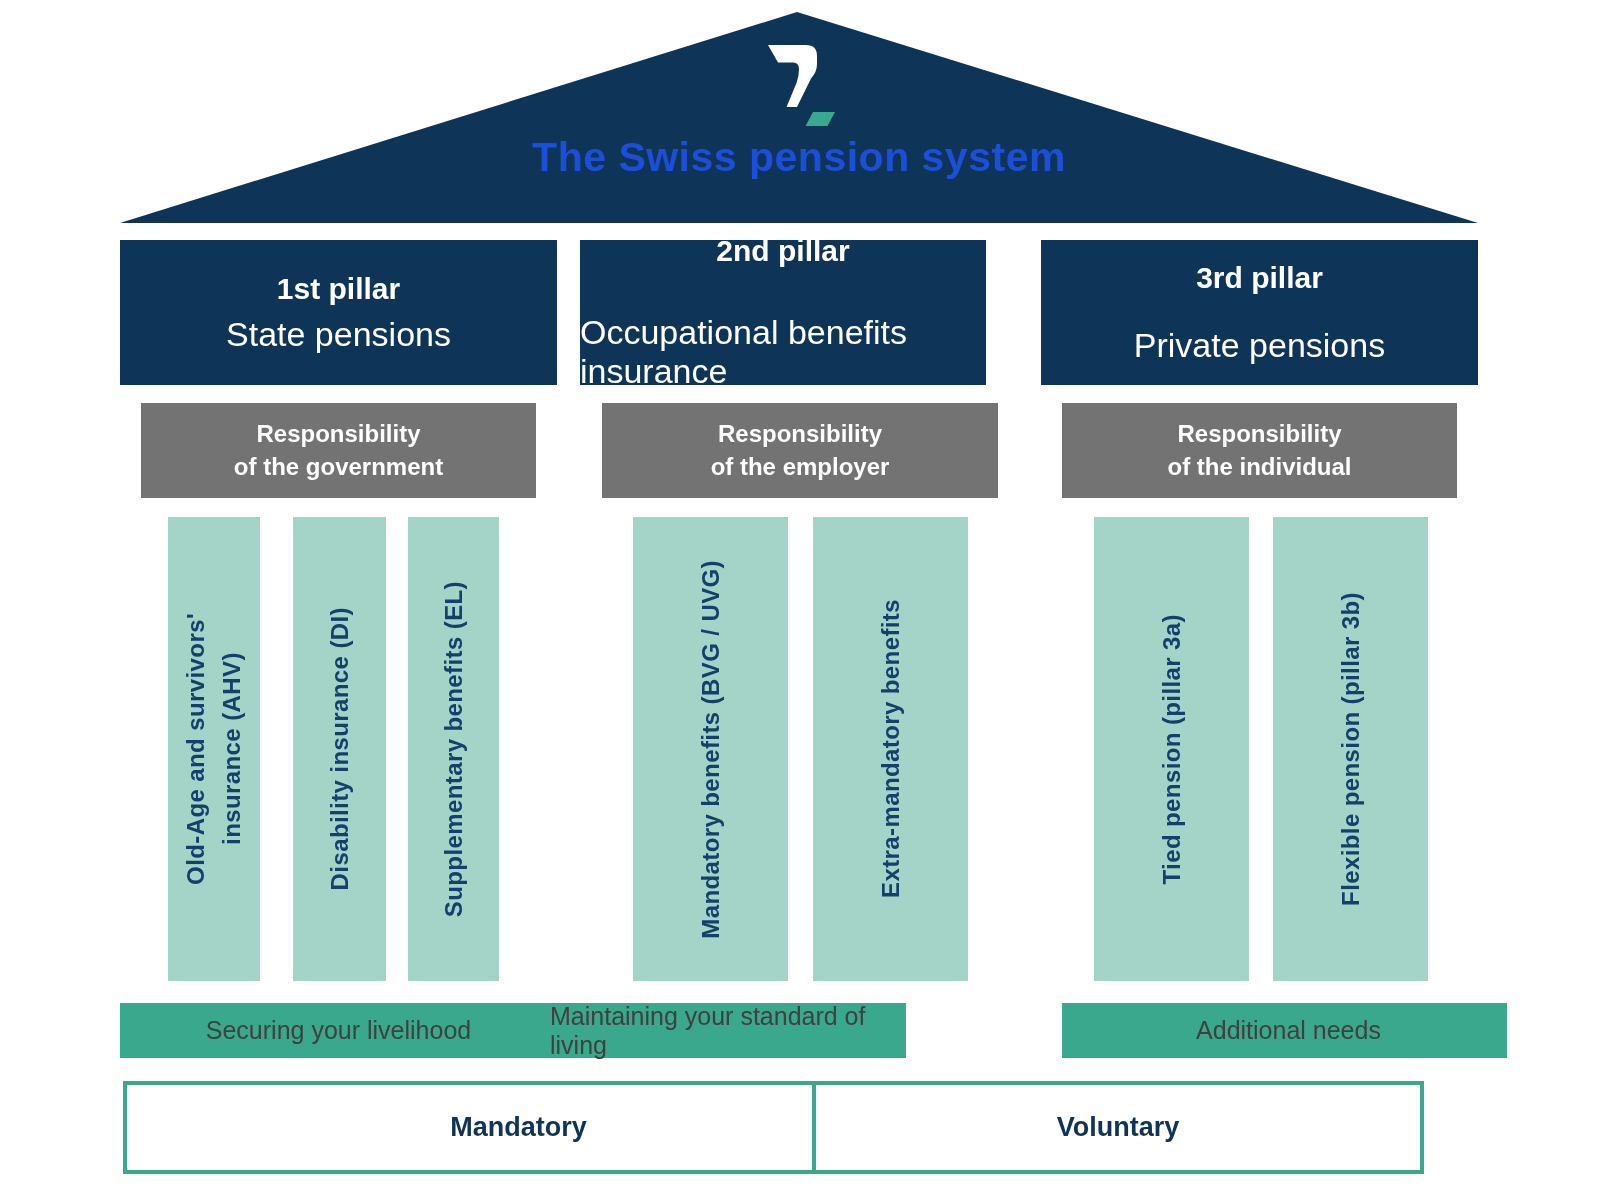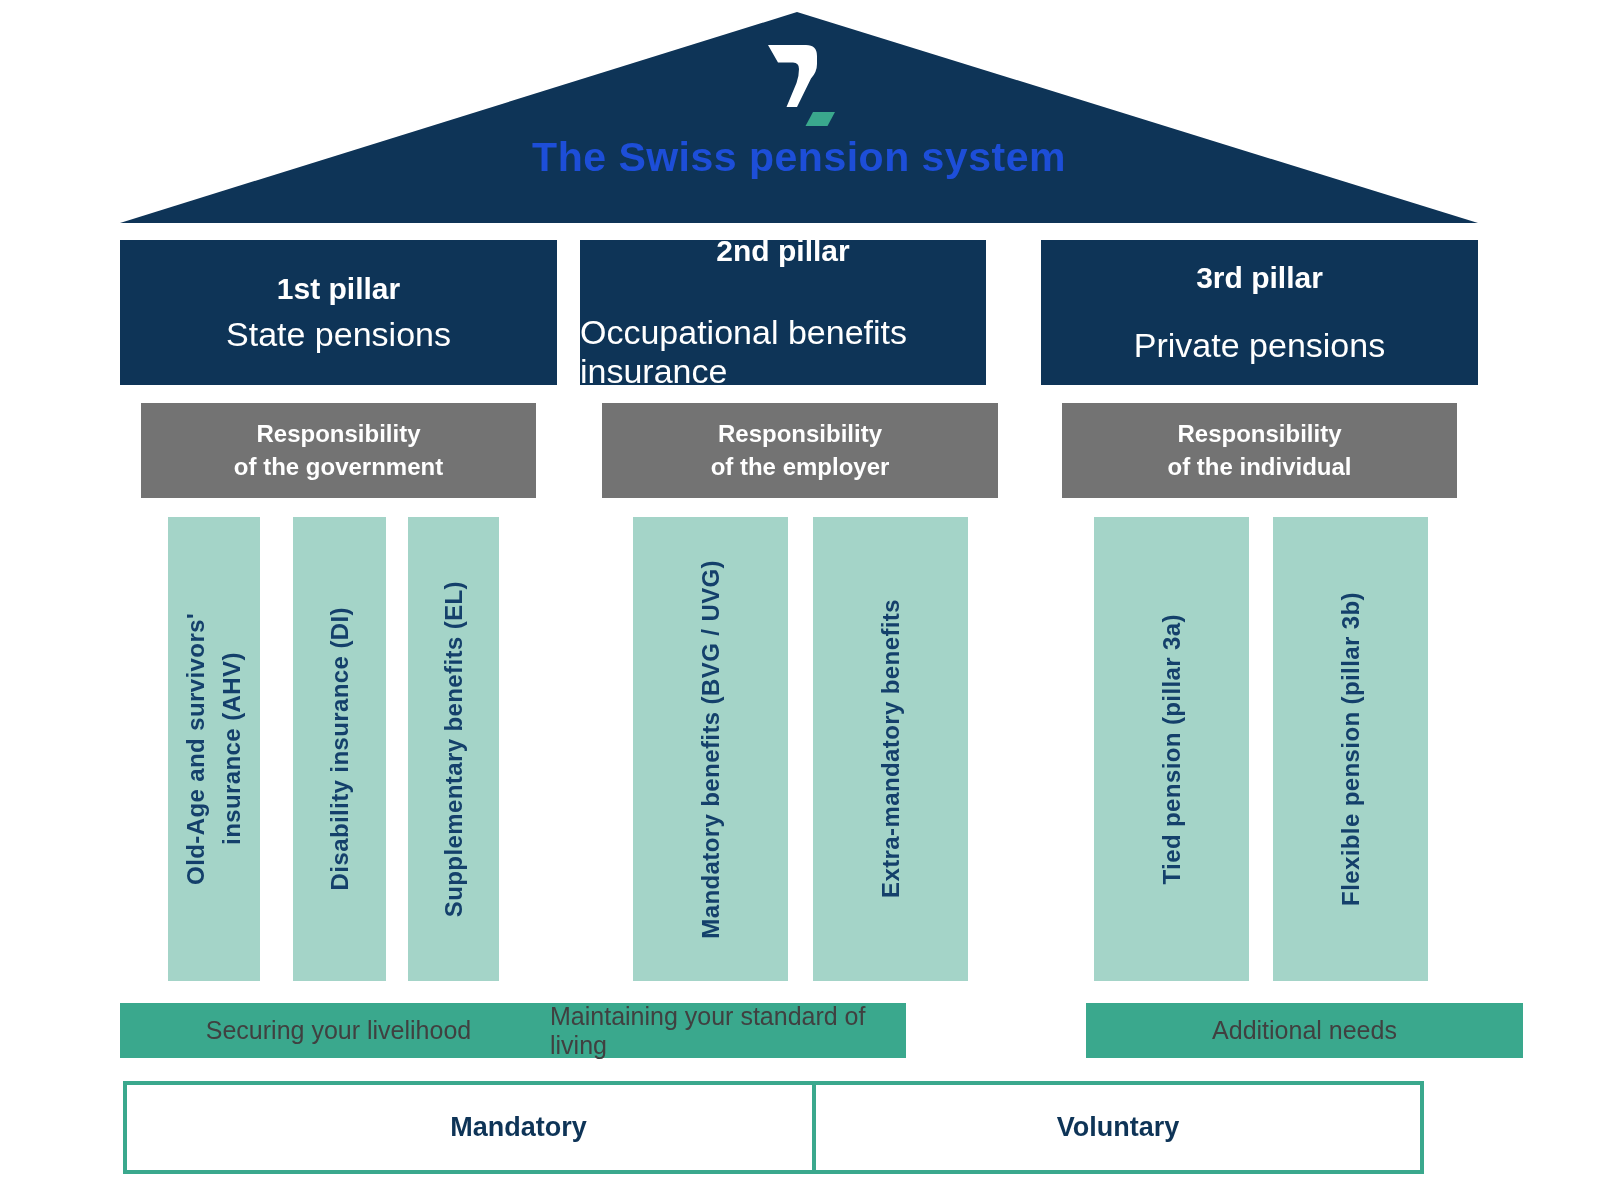--- a/index.html
+++ b/index.html
@@ -113,18 +113,18 @@
   <div class="resp-bar" style="left:1062px;width:395px;">Responsibility
 of the individual</div>
 
   <div class="column" style="left:1094px;width:155px;">
     <div class="vtext">Tied pension (pillar 3a)</div>
   </div>
   <div class="column" style="left:1273px;width:155px;">
     <div class="vtext">Flexible pension (pillar 3b)</div>
   </div>
 
-  <div class="goal-bar" style="left:1086px;width:437px;">Additional needs</div>
+  <div class="goal-bar" style="left:1062px;width:437px;padding-left:8px;">Additional needs</div>
 
   <div class="footer-box" style="left:123px;width:791px;">Mandatory</div>
   <div class="footer-box" style="left:812px;width:612px;">Voluntary</div>
 
 </div>
 
 </body></html>

